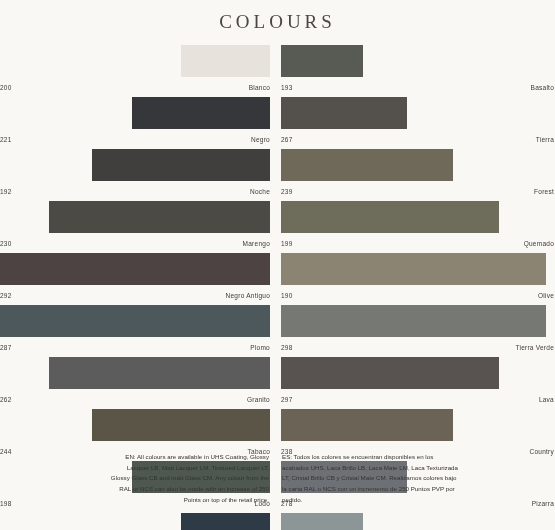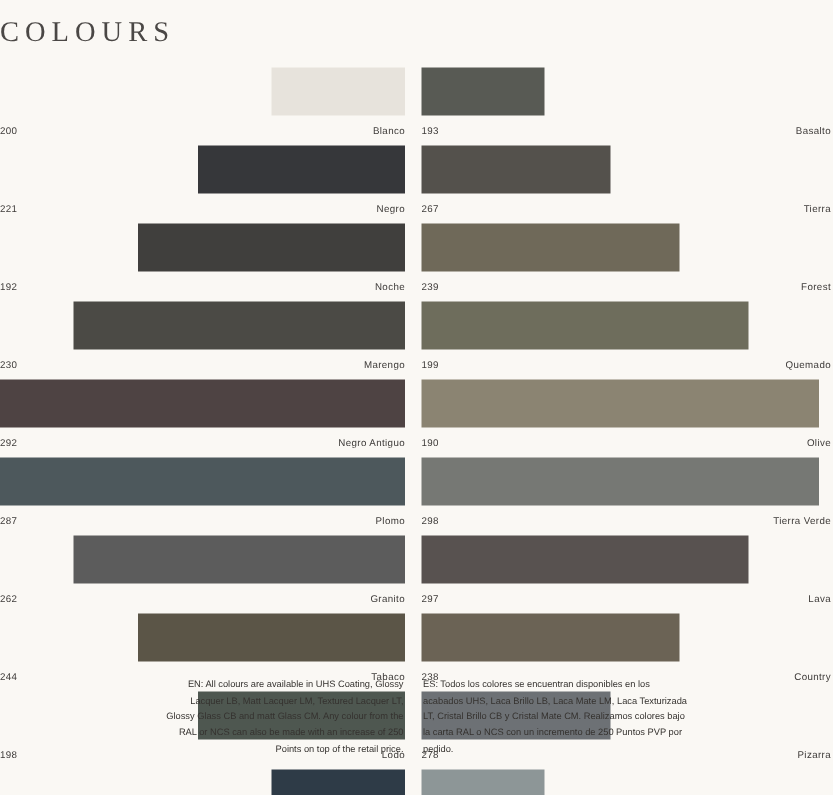--- a/index.html
+++ b/index.html
@@ -11,20 +11,21 @@
     height: 530px;
     background: #faf8f4;
     font-family: "Liberation Sans", sans-serif;
     overflow: hidden;
     position: relative;
   }
 
   
   .title-wrap {
     width: 100%;
+    text-align: center;
     padding-top: 11px;
     height: 34px;
     box-sizing: border-box;
   }
   .title {
     font-family: "Liberation Serif", serif;
     font-size: 19px;
     letter-spacing: 4px;
     color: #4a4745;
     font-weight: 400;

